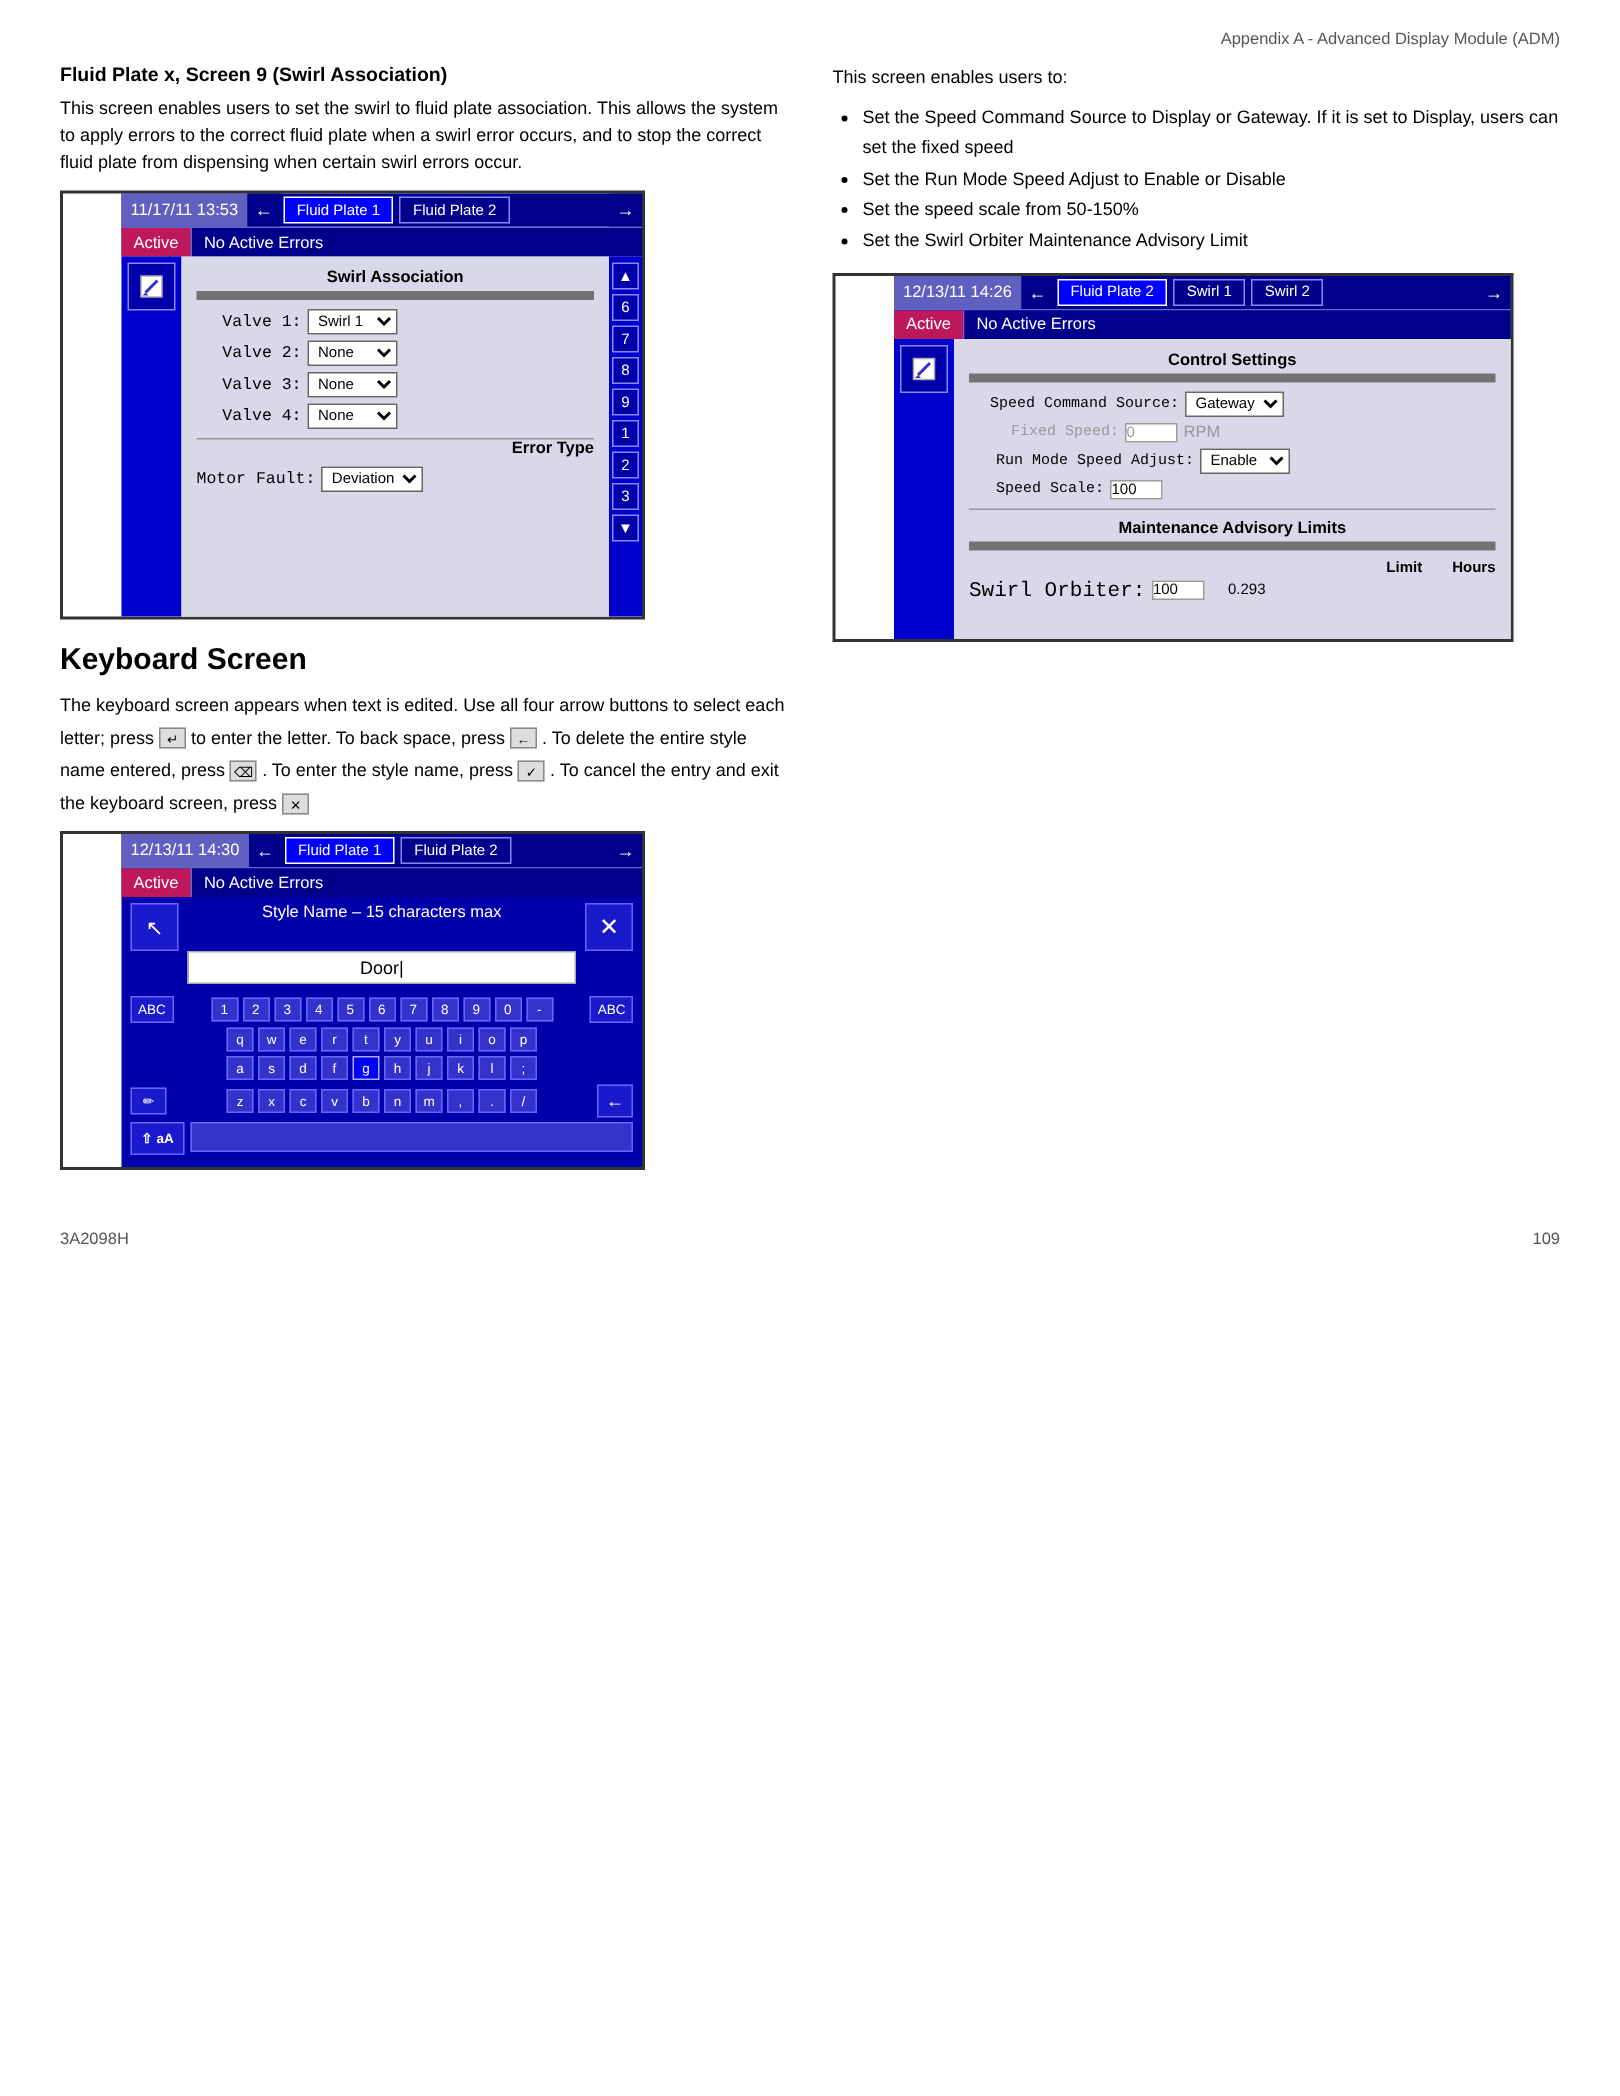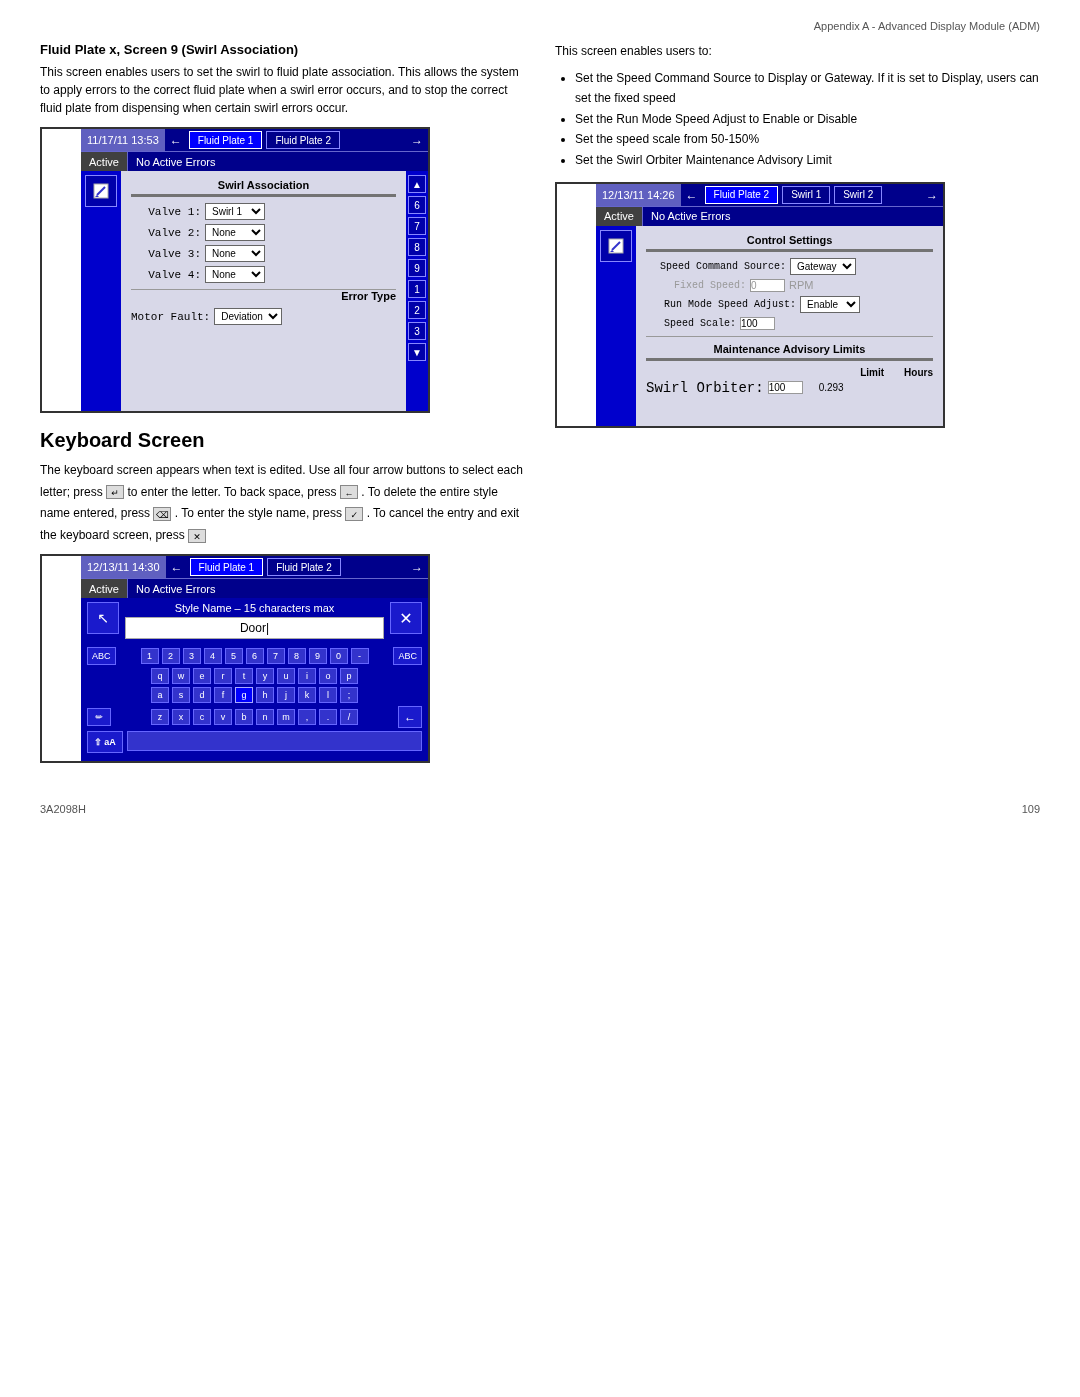--- a/index.html
+++ b/index.html
@@ -106,21 +106,21 @@
     }
     .adm-header .spacer { flex: 1; }
     .adm-status-bar {
       display: flex;
       background: #00008b;
       height: 20px;
       align-items: center;
       border-top: 1px solid #6666cc;
     }
     .adm-status-bar .status-active {
-      background: #404040;
+      background: #be185d;
       color: #fff;
       padding: 2px 8px;
       font-size: 11px;
       border-right: 1px solid #6666cc;
       height: 100%;
       display: flex;
       align-items: center;
     }
     .adm-status-bar .status-errors {
       background: #00008b;
@@ -182,21 +182,21 @@
     .adm-content {
       flex: 1;
       padding: 8px 10px;
       background: #d8d8e8;
     }
     .adm-section-title {
       text-align: center;
       font-weight: bold;
       font-size: 11px;
       margin-bottom: 6px;
-      border-bottom: 3px solid #737373;
+      border-bottom: 6px solid #737373;
       padding-bottom: 3px;
     }
     .adm-field-row {
       display: flex;
       align-items: center;
       margin-bottom: 4px;
       font-size: 11px;
     }
     .adm-field-row label {
       min-width: 70px;
@@ -215,21 +215,21 @@
       border-top: 1px solid #999;
       margin: 6px 0;
       text-align: right;
       font-weight: bold;
       font-size: 11px;
     }
     .style-name-label {
       text-align: center;
       color: #fff;
       font-size: 11px;
-      margin-bottom: 3px;
+      margin-bottom: 20px;
     }
     .style-name-input {
       background: #fff;
       border: 1px solid #999;
       width: 100%;
       text-align: center;
       font-size: 12px;
       padding: 2px;
       margin-bottom: 4px;
     }
@@ -249,21 +249,21 @@
       text-align: center;
       cursor: pointer;
     }
     .kb-key.active-key {
       background: #0000ff;
       border: 1px solid #aaaaff;
     }
 
     
     .swirl-setup-screen {
-      width: 390px;
+      width: 454px;
     }
     .swirl-setup-screen .adm-body {
       min-height: 200px;
     }
 
     .footer {
       display: flex;
       justify-content: space-between;
       margin-top: 30px;
       font-size: 11px;

